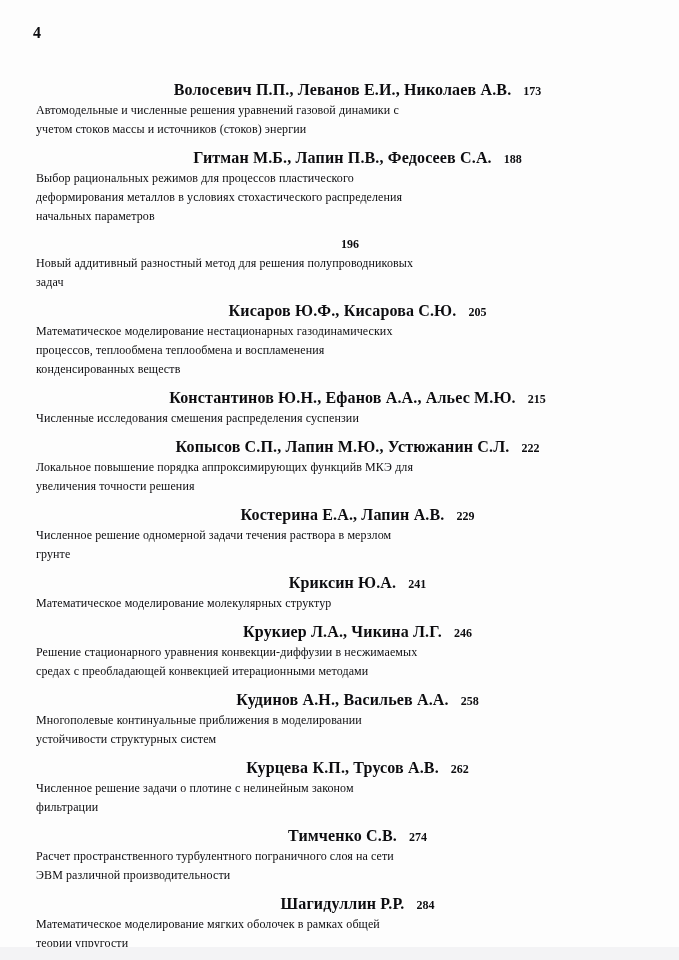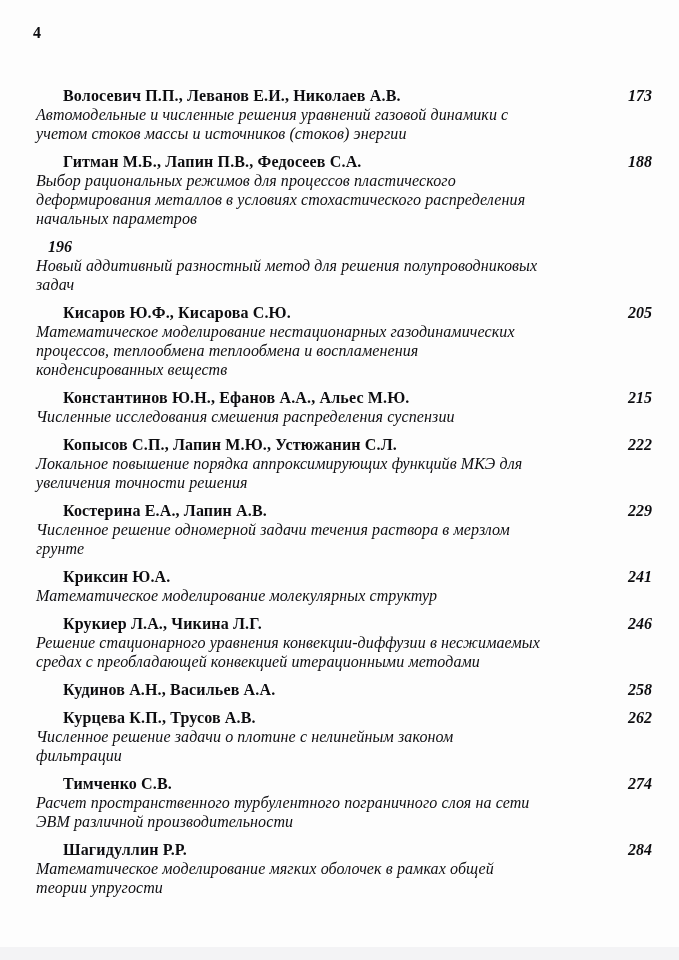--- a/index.html
+++ b/index.html
@@ -29,44 +29,41 @@
     position: absolute;
     left: 36px;
     top: 80px;
     right: 27px;
   }
   .entry {
     margin-bottom: 9px;
   }
   .entry-head {
     display: flex;
-    justify-content: space-between;
+    justify-content: center;
     align-items: baseline;
     font-weight: 700;
     font-size: 16px;
     line-height: 19px;
-    margin-top: 6px;
   }
   .authors {
     text-indent: 27px;
     letter-spacing: 0.15px;
   }
   .pageno {
-    font-size: 16px;
+    font-size: 12px;
     flex: 0 0 auto;
     margin-left: 12px;
-    font-style: italic;
   }
   .title {
-    font-size: 16px;
+    font-size: 12px;
     line-height: 19px;
     max-width: 545px;
     white-space: pre-line;
     letter-spacing: 0.1px;
-    font-style: italic;
   }
   .scan-edge-bottom {
     position: absolute;
     left: 0;
     right: 0;
     bottom: 0;
     height: 13px;
     background: #f3f3f5;
   }
 </style>
@@ -155,20 +152,22 @@
     </div>
     <div class="title">Решение стационарного уравнения конвекции-диффузии в несжимаемых
 средах с преобладающей конвекцией итерационными методами</div>
   </section>
 
   <section class="entry">
     <div class="entry-head">
       <span class="authors">Кудинов А.Н., Васильев А.А.</span>
       <span class="pageno">258</span>
     </div>
+    <div class="title">Многополевые континуальные приближения в моделировании
+устойчивости структурных систем</div>
   </section>
 
   <section class="entry">
     <div class="entry-head">
       <span class="authors">Курцева К.П., Трусов А.В.</span>
       <span class="pageno">262</span>
     </div>
     <div class="title">Численное решение задачи о плотине с нелинейным законом
 фильтрации</div>
   </section>

